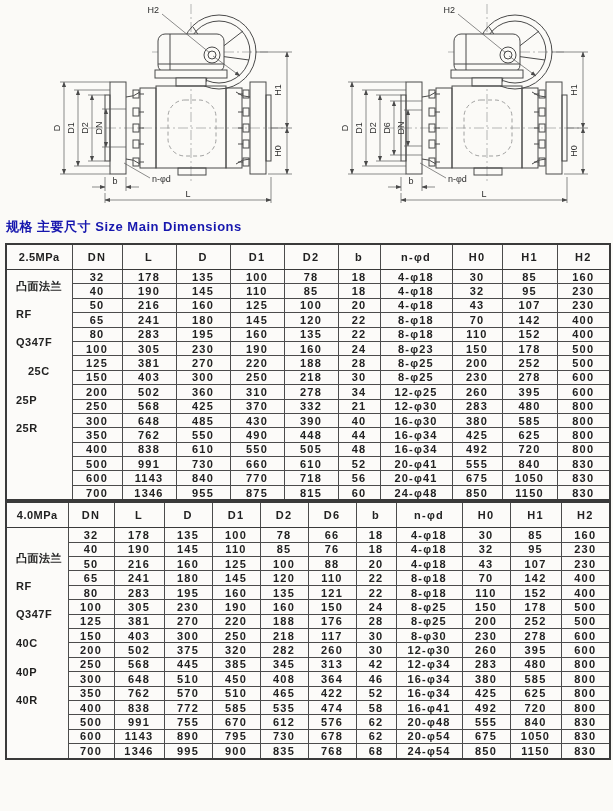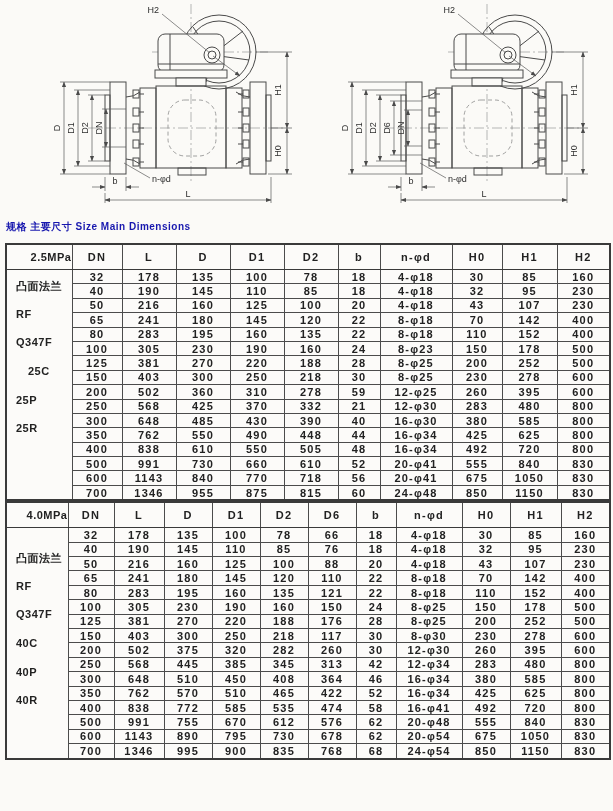--- a/index.html
+++ b/index.html
@@ -16,40 +16,40 @@
   svg{display:block;}
   .ln{stroke:#4a4a4a;stroke-width:1;fill:none;}
   .lnf{stroke:#4a4a4a;stroke-width:1;fill:#fbfaf7;}
   .cl{stroke:#9a9a9a;stroke-width:0.7;fill:none;stroke-dasharray:10 3 2 3;}
   .dash{stroke:#8a8a8a;stroke-width:0.8;fill:none;stroke-dasharray:4 3;}
   .dim{stroke:#5a5a5a;stroke-width:0.7;fill:none;}
   .dimtxt{font:9px "Liberation Sans","DejaVu Sans",sans-serif;fill:#2e2e2e;}
   
   .title{
     margin:4px 0 5px 6px;height:22px;line-height:22px;
-    font-size:10px;font-weight:bold;color:#1717ae;letter-spacing:0.5px;
+    font-size:13px;font-weight:bold;color:#1717ae;letter-spacing:0.5px;
   }
   
   table{
     border-collapse:collapse;table-layout:fixed;
     width:604px;margin:0 0 0 5px;
     border:2px solid #3a3a3a;
     background:#fcfbf9;
   }
   .tbl2{}
   th,td{
     border:1px solid #4c4c4c;
     text-align:center;vertical-align:middle;
     font-weight:bold;font-size:11px;letter-spacing:1.2px;
     padding:0;color:#222;
     overflow:hidden;white-space:nowrap;
   }
   thead th{height:24px;border-bottom:1.5px solid #3a3a3a;}
   tbody td{height:13.4px;}
-  th.lbl{text-align:right;padding-left:0;letter-spacing:0.5px;}
+  th.lbl{text-align:center;padding-left:0;letter-spacing:0.5px;}
   td.lblcol{position:relative;border-bottom:2px solid #3a3a3a;}
   td.lblcol .lblwrap{position:absolute;inset:0;padding-left:16px;}
   td.lblcol span{
     position:absolute;left:9px;font-weight:bold;font-size:11px;
     letter-spacing:0.5px;white-space:nowrap;
   }
 </style>
 </head>
 <body>
 
@@ -355,21 +355,21 @@
           <td>230</td>
           <td>278</td>
           <td>600</td>
         </tr>
         <tr>
           <td>200</td>
           <td>502</td>
           <td>360</td>
           <td>310</td>
           <td>278</td>
-          <td>59</td>
+          <td>34</td>
           <td>12-φ25</td>
           <td>260</td>
           <td>395</td>
           <td>600</td>
         </tr>
         <tr>
           <td>250</td>
           <td>568</td>
           <td>425</td>
           <td>370</td>

